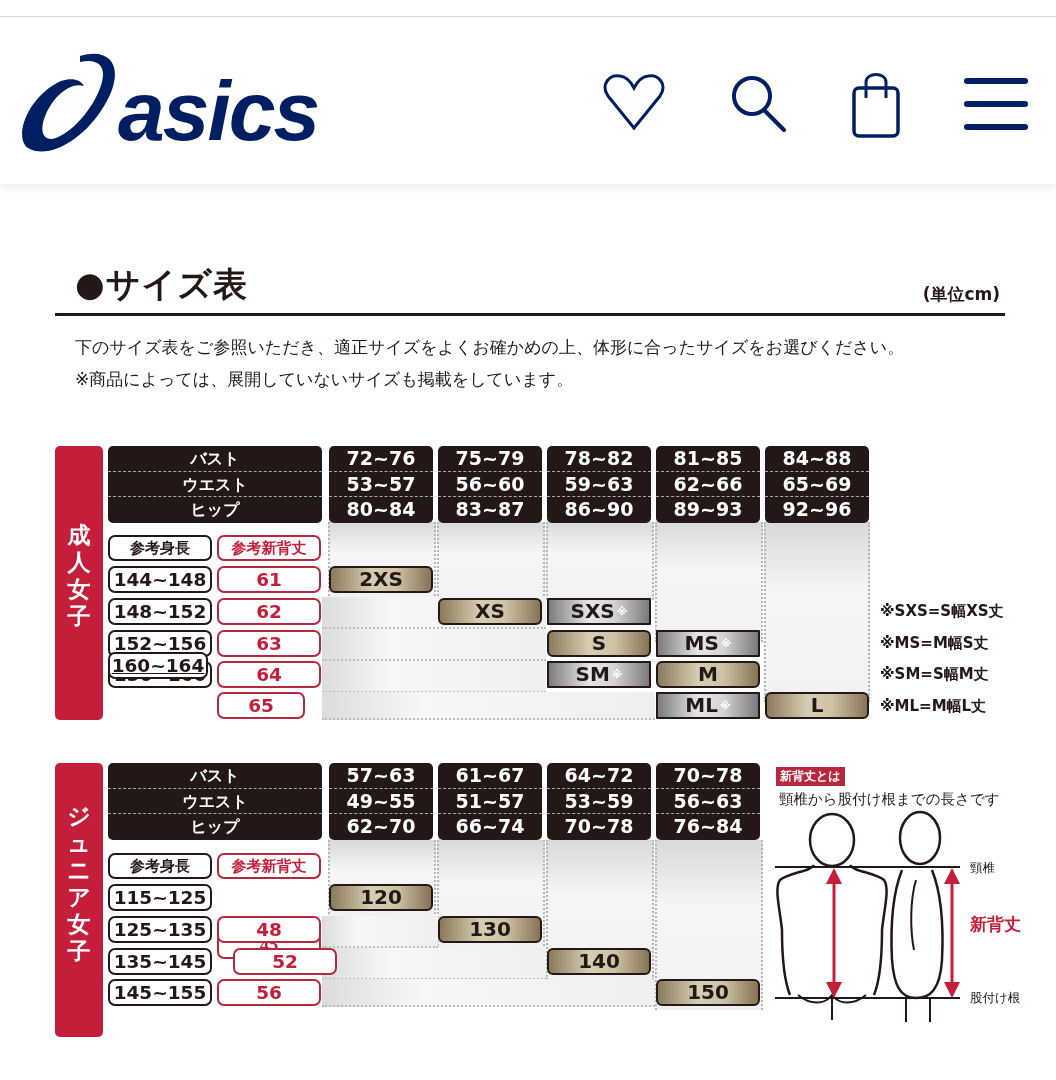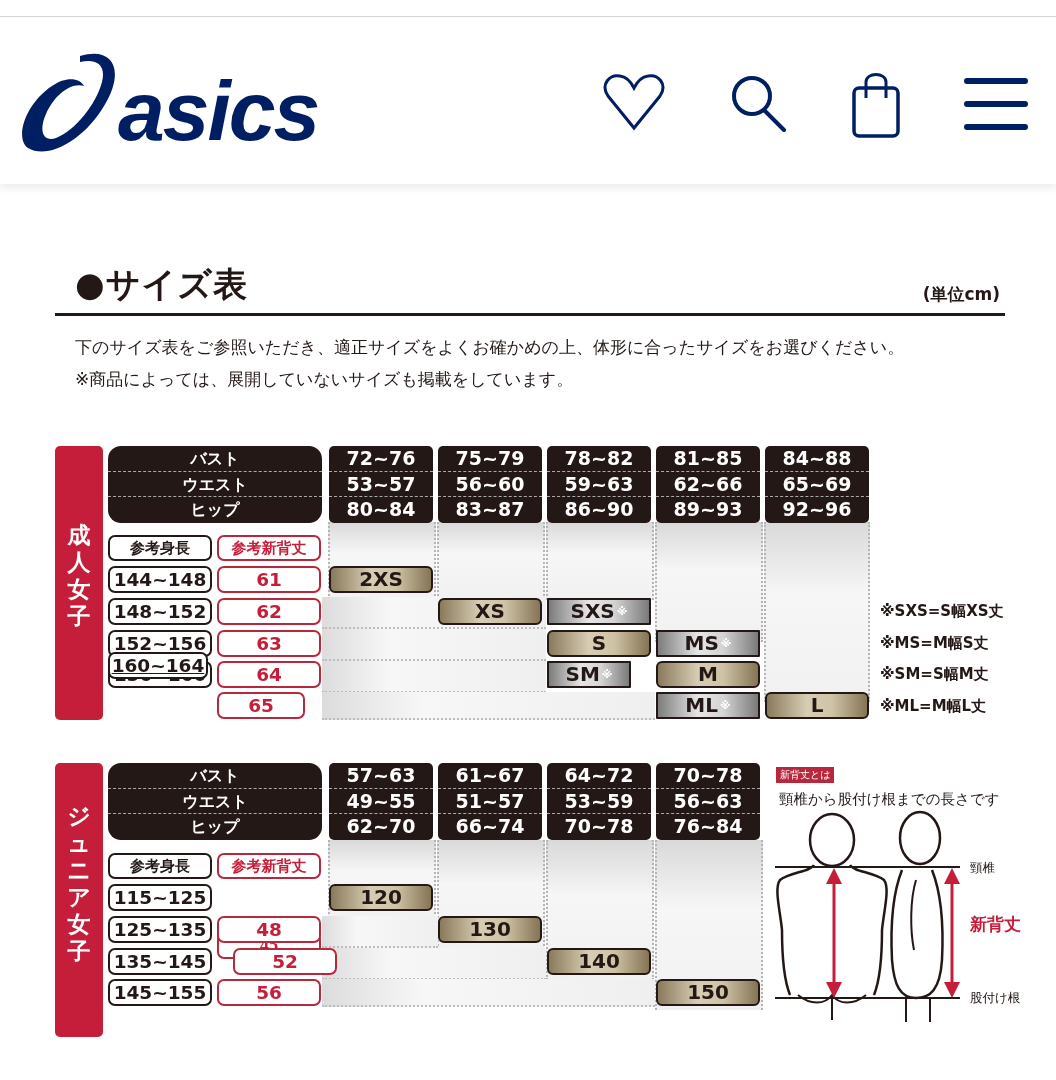--- a/index.html
+++ b/index.html
@@ -13,35 +13,35 @@
   .hicon svg { display: block; }
 
   .section-title { position: absolute; left: 75px; top: 262px; font-size: 34px; font-weight: bold; color: #231815; letter-spacing: 1px; }
   .unit { position: absolute; right: 56px; top: 283px; font-size: 17px; font-weight: bold; color: #231815; }
   .title-rule { position: absolute; left: 55px; top: 313px; width: 950px; height: 3px; background: #231815; }
   .desc { position: absolute; left: 75px; font-size: 17px; color: #231815; white-space: nowrap; }
 
   
   .grp-label { position: absolute; width: 48px; background: #c41e3a; border-radius: 5px; color: #fff; font-weight: bold; font-size: 23px; text-align: center; line-height: 27px; padding-top: 8px; }
   .grp-label span { display: block; }
-  .hdr-label { position: absolute; background: #231815; border-radius: 13px; color: #fff; font-weight: bold; font-size: 16px; text-align: center; }
+  .hdr-label { position: absolute; background: #231815; border-radius: 5px; color: #fff; font-weight: bold; font-size: 16px; text-align: center; }
   .hdr-label div, .hdr-col div { height: 25.6px; line-height: 25.6px; border-bottom: 1px dashed #aaa; }
   .hdr-label div:last-child, .hdr-col div:last-child { border-bottom: none; }
   .hdr-col { position: absolute; background: #231815; border-radius: 5px; color: #fff; font-weight: bold; font-size: 19px; text-align: center; }
   .col-bg { position: absolute; border-left: 2px dotted #b5b5b5; border-right: 2px dotted #b5b5b5; background: linear-gradient(180deg, #d9d9d9 0%, #f6f6f6 40%, #f1f1f1 100%); }
   .row-bg { position: absolute; height: 32px; border-bottom: 2px dotted #bdbdbd; background: linear-gradient(90deg, #dcdcdc 0%, #f7f7f7 30%, #efefef 100%); }
   .pill-black { position: absolute; height: 27px; border: 2px solid #231815; border-radius: 7px; background: #fff; font-weight: bold; font-size: 18.5px; text-align: center; line-height: 23px; color: #231815; }
   .pill-red { position: absolute; height: 27px; border: 2px solid #b8283c; border-radius: 7px; background: #fff; font-weight: bold; font-size: 18.5px; text-align: center; line-height: 23px; color: #c41e3a; }
   .pill-hdr { font-size: 15px; }
   .size-gold { position: absolute; height: 27px; border: 2px solid #231815; border-radius: 6px; background: linear-gradient(90deg, #8a7a5c 0%, #d7cdb4 40%, #cfc3a6 65%, #857455 100%); font-weight: bold; font-size: 20px; text-align: center; line-height: 23px; color: #231815; }
   .size-silver { position: absolute; height: 27px; border: 2px solid #231815; border-radius: 1px; background: linear-gradient(90deg, #7c7c7c 0%, #e6e6e6 40%, #d4d4d4 65%, #7a7a7a 100%); font-weight: bold; font-size: 20px; text-align: center; line-height: 23px; color: #231815; }
   .size-silver sup, .size-gold sup { font-size: 11px; color: #fff; vertical-align: top; margin-left: 2px; }
   .note { position: absolute; left: 880px; font-size: 15px; font-weight: bold; color: #231815; white-space: nowrap; }
 
-  .diag-tag { position: absolute; left: 776px; top: 767px; background: #b8283c; color: #fff; font-weight: normal; font-size: 10px; padding: 1px 4px; }
+  .diag-tag { position: absolute; left: 776px; top: 767px; background: #b8283c; color: #fff; font-weight: bold; font-size: 12px; padding: 1px 4px; }
   .diag-desc { position: absolute; left: 779px; top: 790px; font-size: 14.5px; color: #231815; white-space: nowrap; }
   .diag-svg { position: absolute; left: 770px; top: 810px; }
   .diag-lbl { position: absolute; font-size: 12.5px; color: #231815; }
   .diag-red { position: absolute; left: 970px; top: 913px; font-size: 17px; font-weight: bold; color: #c41e3a; }
 </style>
 </head>
 <body>
 
 <div class="topbar-line"></div>
 <div class="header">
@@ -144,21 +144,21 @@
 <div class="pill-black" style="left:108px; top:661px; width:104px;">156~160</div>
 <div class="pill-red" style="left:217px; top:661px; width:104px;">64</div>
 <div class="pill-black" style="left:108px; top:652px; width:100px;text-decoration:underline;">160~164</div>
 <div class="pill-red" style="left:217px; top:692px; width:88px;">65</div>
 
 <div class="size-gold" style="left:329px; top:566px; width:104px;">2XS</div>
 <div class="size-gold" style="left:438px; top:598px; width:104px;">XS</div>
 <div class="size-silver" style="left:547px; top:598px; width:104px;"><span>SXS</span><sup>※</sup></div>
 <div class="size-gold" style="left:547px; top:630px; width:104px;">S</div>
 <div class="size-silver" style="left:656px; top:630px; width:104px;"><span>MS</span><sup>※</sup></div>
-<div class="size-silver" style="left:547px; top:661px; width:84px;"><span>SM</span><sup>※</sup></div>
+<div class="size-silver" style="left:547px; top:661px; width:104px;"><span>SM</span><sup>※</sup></div>
 <div class="size-gold" style="left:656px; top:661px; width:104px;">M</div>
 <div class="size-silver" style="left:656px; top:692px; width:104px;"><span>ML</span><sup>※</sup></div>
 <div class="size-gold" style="left:765px; top:692px; width:104px;">L</div>
 
 <div class="note" style="top:602px;">※SXS=S幅XS丈</div>
 <div class="note" style="top:634px;">※MS=M幅S丈</div>
 <div class="note" style="top:665px;">※SM=S幅M丈</div>
 <div class="note" style="top:697px;">※ML=M幅L丈</div>
 
 <div class="grp-label" style="left:55px; top:763px; height:274px; padding-top:40px;">

